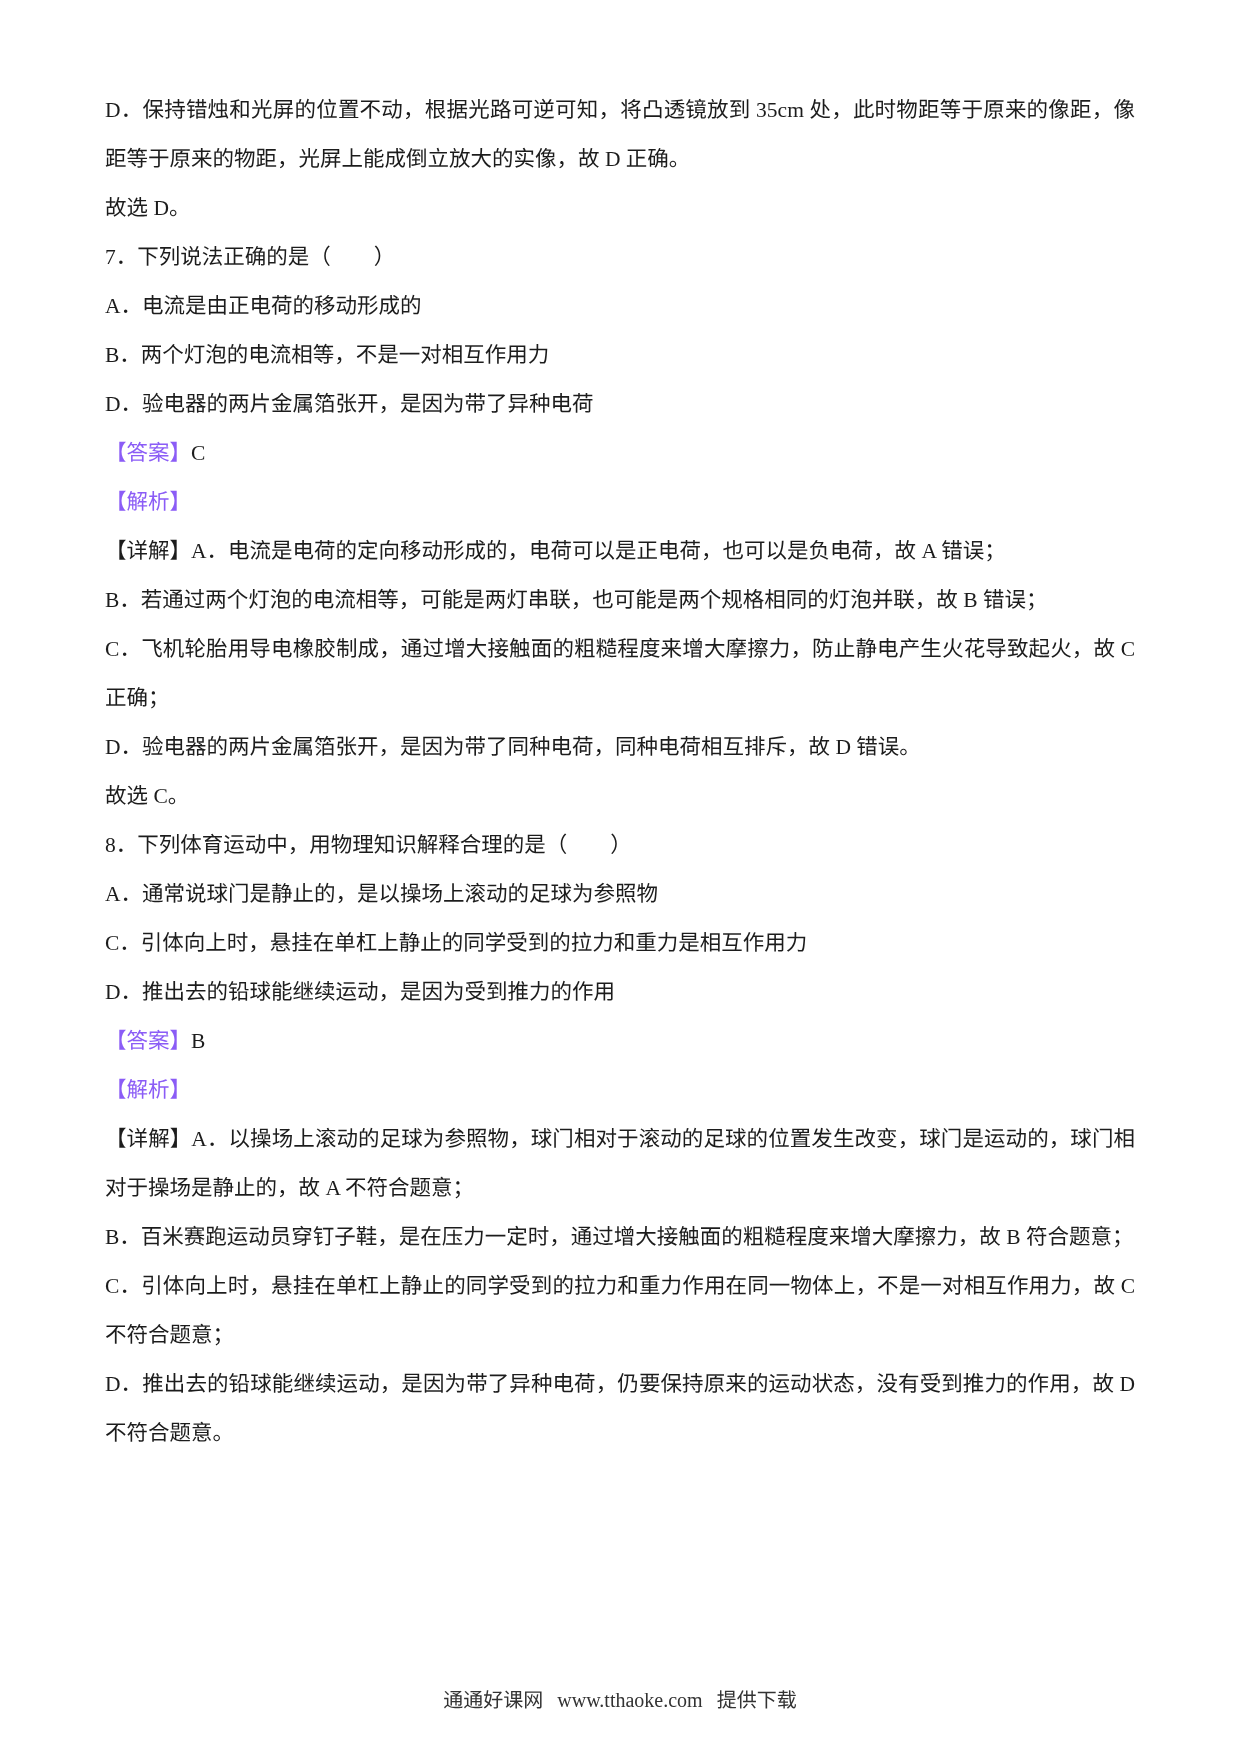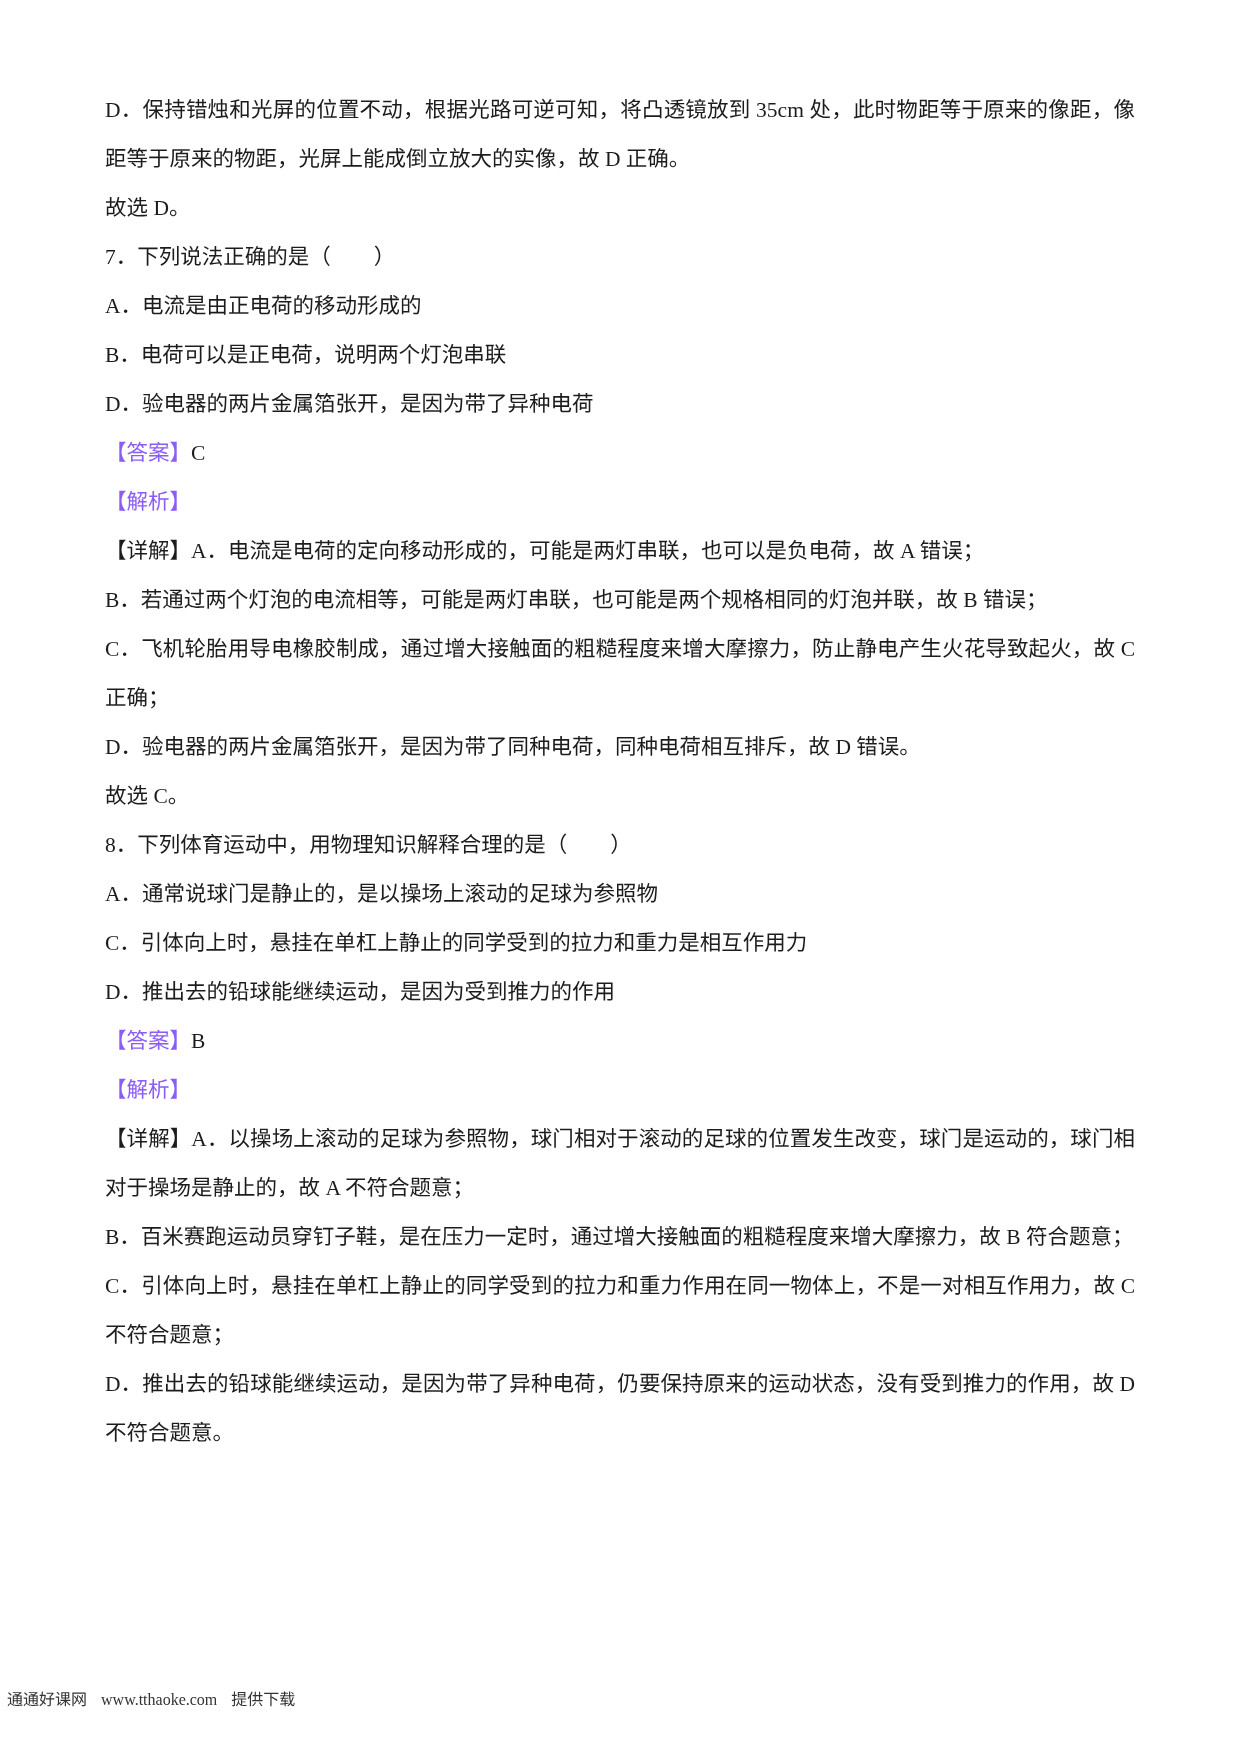--- a/index.html
+++ b/index.html
@@ -31,46 +31,46 @@
     word-break: break-all;
   }
   .marker {
     color: #8b5cf6;
   }
   .footer {
     position: absolute;
     top: 1688px;
     left: 0;
     width: 100%;
-    text-align: left;
-    font-size: 16px;
+    text-align: center;
+    font-size: 20px;
     line-height: 24px;
     color: #333333;
   }
   .footer span {
     display: inline-block;
     margin: 0 7px;
   }
 </style>
 </head>
 <body>
 
 <div class="page">
   <div class="content">
 
     <p class="para">D．保持错烛和光屏的位置不动，根据光路可逆可知，将凸透镜放到 35cm 处，此时物距等于原来的像距，像距等于原来的物距，光屏上能成倒立放大的实像，故 D 正确。</p>
     <p class="para">故选 D。</p>
 
     <p class="para">7．下列说法正确的是（　　）</p>
     <p class="para">A．电流是由正电荷的移动形成的</p>
-    <p class="para">B．电荷可以是正电荷，说明两个灯泡串联</p>
+    <p class="para">B．两个灯泡的电流相等，不是一对相互作用力</p>
     <p class="para">D．验电器的两片金属箔张开，是因为带了异种电荷</p>
     <p class="para"><span class="marker">【答案】</span><span>C</span></p>
     <p class="para"><span class="marker">【解析】</span></p>
-    <p class="para"><span>【详解】</span><span>A．电流是电荷的定向移动形成的，可能是两灯串联，也可以是负电荷，故 A 错误；</span></p>
+    <p class="para"><span>【详解】</span><span>A．电流是电荷的定向移动形成的，电荷可以是正电荷，也可以是负电荷，故 A 错误；</span></p>
     <p class="para">B．若通过两个灯泡的电流相等，可能是两灯串联，也可能是两个规格相同的灯泡并联，故 B 错误；</p>
     <p class="para">C．飞机轮胎用导电橡胶制成，通过增大接触面的粗糙程度来增大摩擦力，防止静电产生火花导致起火，故 C 正确；</p>
     <p class="para">D．验电器的两片金属箔张开，是因为带了同种电荷，同种电荷相互排斥，故 D 错误。</p>
     <p class="para">故选 C。</p>
 
     <p class="para">8．下列体育运动中，用物理知识解释合理的是（　　）</p>
     <p class="para">A．通常说球门是静止的，是以操场上滚动的足球为参照物</p>
     <p class="para">C．引体向上时，悬挂在单杠上静止的同学受到的拉力和重力是相互作用力</p>
     <p class="para">D．推出去的铅球能继续运动，是因为受到推力的作用</p>
     <p class="para"><span class="marker">【答案】</span><span>B</span></p>

